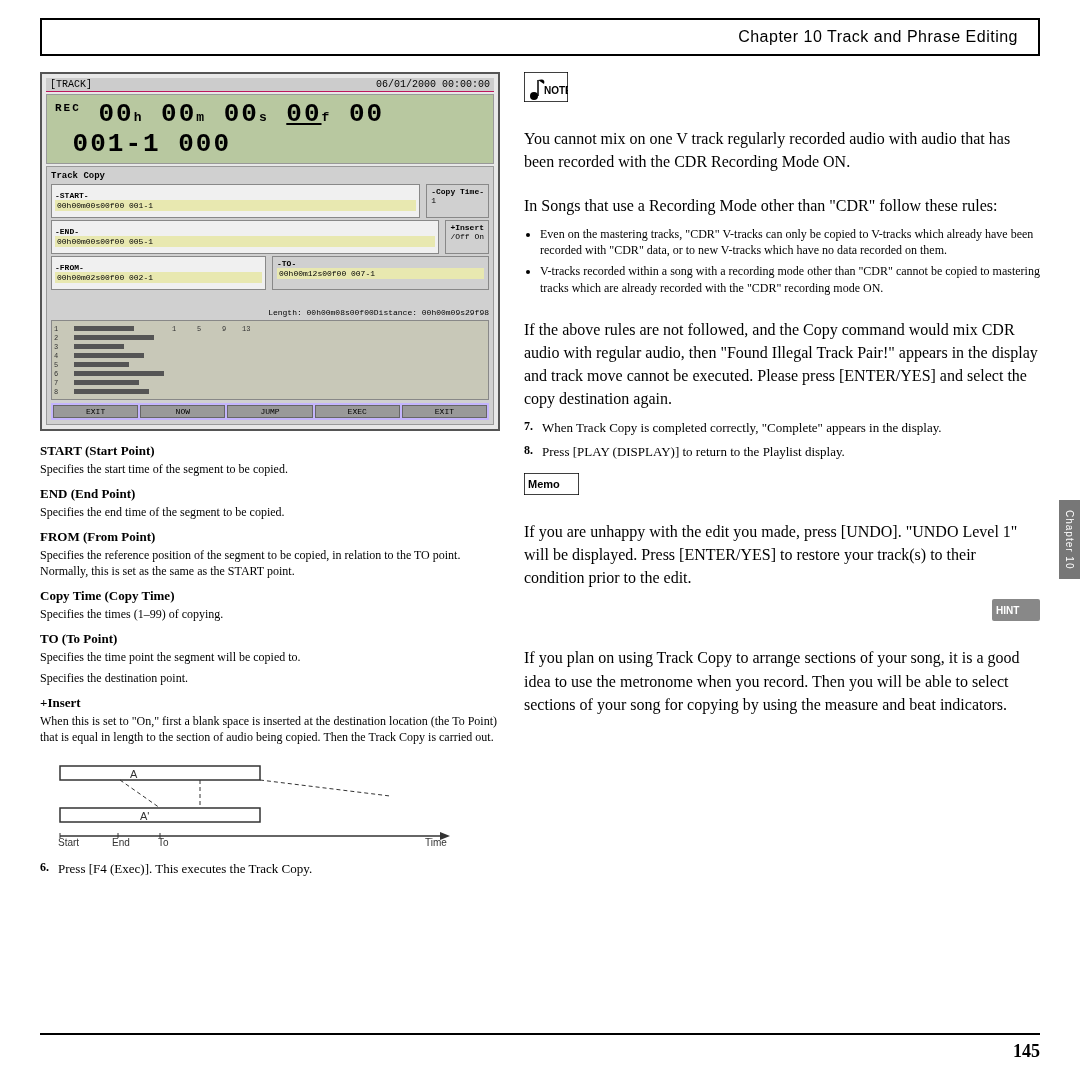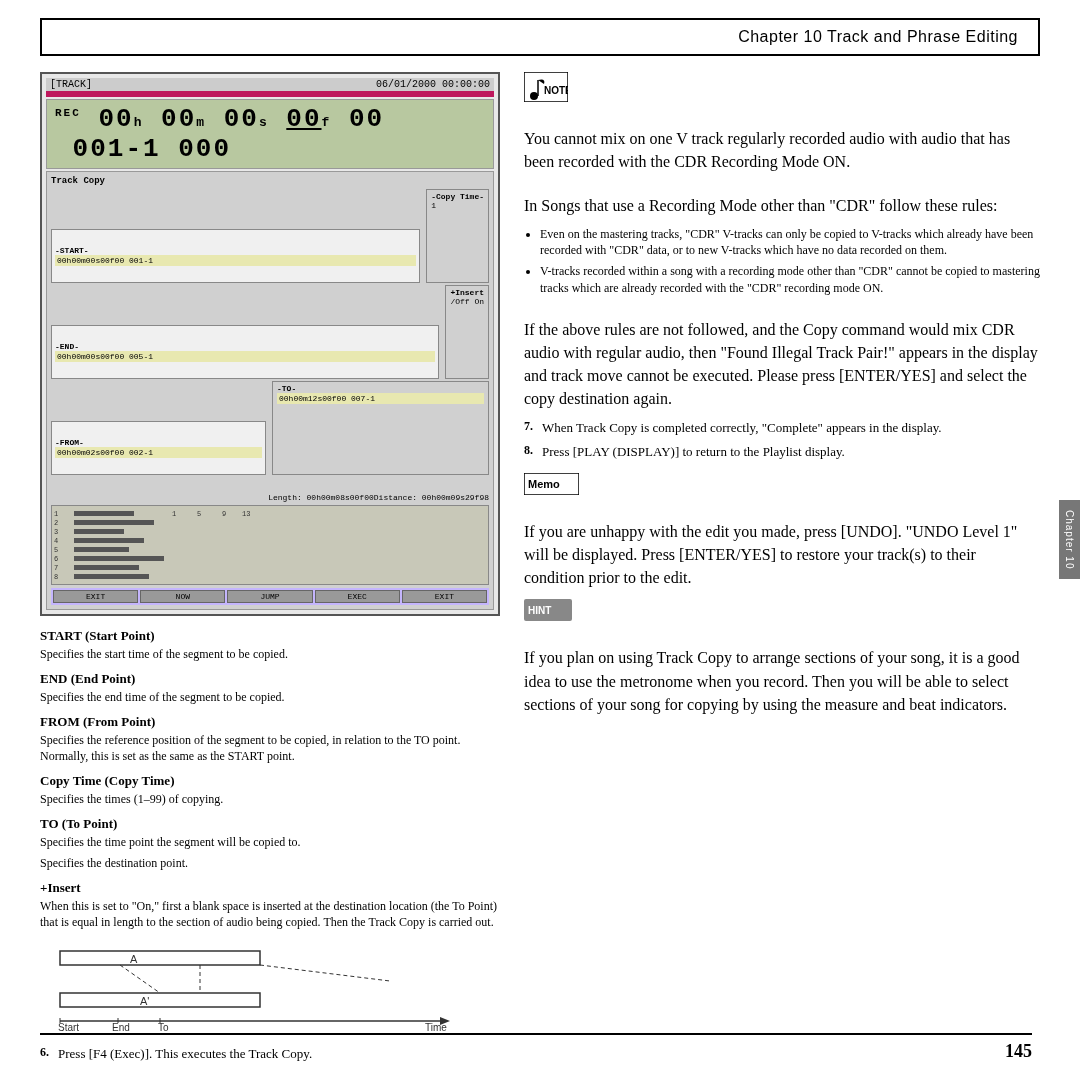--- a/index.html
+++ b/index.html
@@ -55,21 +55,21 @@
       padding: 4px;
       margin-bottom: 12px;
       font-family: 'Courier New', monospace;
     }
     .device-top-bar {
       display: flex;
       justify-content: space-between;
       background: #ccc;
       padding: 1px 4px;
       font-size: 10px;
-      border-bottom: 6px solid #be185d;
+      border-bottom: 1px solid #be185d;
     }
     .device-main-display {
       background: #b8c8a0;
       padding: 4px 8px;
       font-size: 26px;
       font-weight: bold;
       font-family: 'Courier New', monospace;
       letter-spacing: 2px;
       border: 1px solid #999;
       margin: 2px 0;
@@ -87,24 +87,23 @@
       margin-bottom: 3px;
     }
     .device-row {
       display: flex;
       gap: 6px;
       margin-bottom: 2px;
     }
     .device-field {
       border: 1px solid #888;
       background: #f0f0f0;
-      padding: 16px 3px;
+      padding: 6px 3px;
       font-size: 8px;
       flex: 1;
-      margin-top: 40px;
     }
     .device-field-label {
       font-size: 8px;
       font-weight: bold;
     }
     .device-field-value {
       font-size: 8px;
       background: #e8e8b0;
       padding: 1px 2px;
     }
@@ -188,21 +187,21 @@
     .diagram-area svg {
       width: 420px;
       height: 90px;
     }
 
     
     .footer {
       position: absolute;
       bottom: 18px;
       left: 40px;
-      right: 48px;
+      right: 40px;
       display: flex;
       justify-content: space-between;
       align-items: center;
       border-top: 2px solid #000;
       padding-top: 6px;
     }
     .footer-right {
       font-size: 18px;
       font-weight: bold;
     }
@@ -418,21 +417,21 @@
 
     <div style="margin-bottom:4px;">
       <svg width="55" height="22">
         <rect x="0" y="0" width="55" height="22" fill="none" stroke="#000" stroke-width="1.5"></rect>
         <text x="4" y="15" font-size="11" font-weight="bold" font-family="Arial" fill="#000">Memo</text>
       </svg>
     </div>
 
     <div class="right-text">If you are unhappy with the edit you made, press [UNDO]. "UNDO Level 1" will be displayed. Press [ENTER/YES] to restore your track(s) to their condition prior to the edit.</div>
 
-    <div style="margin-bottom:4px; margin-top:10px;">
+    <div style="margin-bottom:4px; margin-top:10px;text-align:right;">
       <svg width="48" height="22">
         <rect x="0" y="0" width="48" height="22" rx="2" ry="2" fill="#888"></rect>
         <text x="4" y="15" font-size="10" font-weight="bold" font-family="Arial" fill="#fff">HINT</text>
       </svg>
     </div>
 
     <div class="right-text">If you plan on using Track Copy to arrange sections of your song, it is a good idea to use the metronome when you record. Then you will be able to select sections of your song for copying by using the measure and beat indicators.</div>
 
   </div>
 

